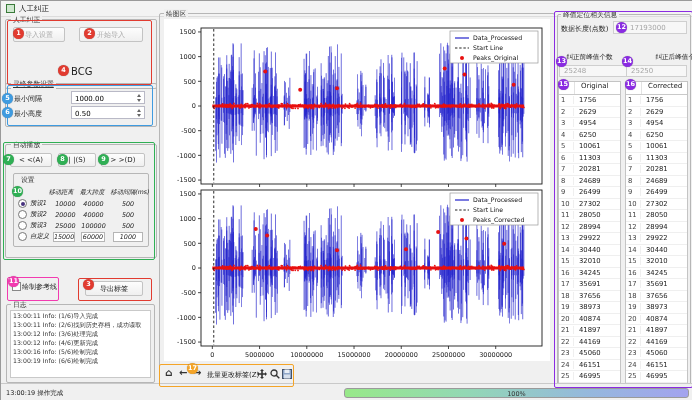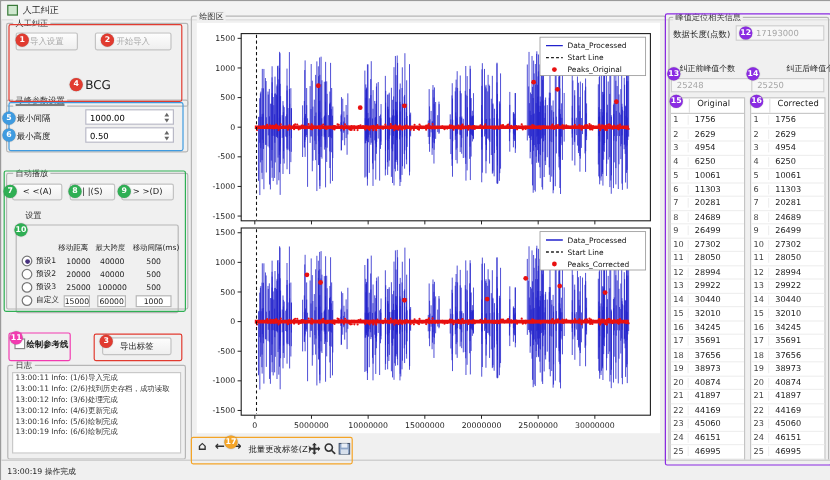--- a/index.html
+++ b/index.html
@@ -15,21 +15,21 @@
   .spin .val{position:absolute;left:3px;top:2.5px;}
   .spin .arr{position:absolute;right:3px;top:2px;display:flex;flex-direction:column;gap:1.5px;}
   .tri-up{width:0;height:0;border-left:2.5px solid transparent;border-right:2.5px solid transparent;border-bottom:3.5px solid #666;}
   .tri-dn{width:0;height:0;border-left:2.5px solid transparent;border-right:2.5px solid transparent;border-top:3.5px solid #666;}
   .cb{position:absolute;width:7px;height:7px;border:1px solid #888;background:#fff;}
   .hl{position:absolute;border:1.5px solid;border-radius:2px;z-index:5;pointer-events:none;}
   .badge{position:absolute;width:11px;height:11px;border-radius:50%;color:#fff;font-size:6.5px;font-weight:bold;text-align:center;line-height:11px;z-index:9;box-shadow:0 0 1px rgba(0,0,0,.4);}
   .b-red{background:var(--accent_red);} .b-blue{background:var(--accent_blue);} .b-green{background:var(--accent_green);}
   .b-pink{background:var(--accent_pink);} .b-purple{background:var(--accent_purple);} .b-orange{background:var(--accent_orange);}
   
-  .settings-inner{position:absolute;left:12px;top:186px;width:134px;height:72px;}
+  .settings-inner{position:absolute;left:12px;top:172px;width:134px;height:72px;font-style:italic;}
   .preset-hdr{position:absolute;left:32px;top:14px;display:flex;font-size:6.2px;color:#222;}
   .preset-hdr span{text-align:center;}
   .ph0{width:30px;} .ph1{width:32px;} .ph2{width:44px;}
   #preset-rows{position:absolute;left:0;top:24px;width:134px;}
   .preset-row{display:flex;align-items:center;height:11px;}
   .radio{width:7px;height:7px;border:1px solid #777;border-radius:50%;background:#fff;margin:0 3px 0 4px;position:relative;flex:none;}
   .radio.sel::after{content:'';position:absolute;inset:1.5px;border-radius:50%;background:#46317e;}
   .pl{width:24px;font-size:6.4px;color:#222;}
   .pc{font-size:6.4px;text-align:center;color:#222;}
   .pc0{width:30px;} .pc1{width:32px;} .pc2{width:44px;}
@@ -128,21 +128,21 @@
           <span class="pl">自定义</span>
           <span class="pc pc0 ed">15000</span>
           <span class="pc pc1 ed">60000</span>
           <span class="pc pc2 ed">1000</span>
         </div>
       </div>
   </div>
   <span class="grp-label" style="left:18px;top:174px;">设置</span>
 
   <span class="cb" style="left:11px;top:281px;"></span>
-  <span class="lbl" style="left:21px;top:281px;font-weight:bold;">绘制参考线</span>
+  <span class="lbl" style="left:21px;top:281px;">绘制参考线</span>
   <div class="btn" style="left:84px;top:280px;width:58px;height:15px;">导出标签</div>
 
   <div class="grp" style="left:5px;top:303px;width:147px;height:77px;"></div>
   <span class="grp-label" style="left:10px;top:299px;">日志</span>
   <div class="logbox" id="log-lines">
       <div class="logline">13:00:11 Info: (1/6)导入完成</div>
       <div class="logline">13:00:11 Info: (2/6)找到历史存档，成功读取</div>
       <div class="logline">13:00:12 Info: (3/6)处理完成</div>
       <div class="logline">13:00:12 Info: (4/6)更新完成</div>
       <div class="logline">13:00:16 Info: (5/6)绘制完成</div>
@@ -2280,20 +2280,21 @@
         </div>
         <div class="prow">
           <span class="c1">27</span>
           <span class="c2">49054</span>
         </div>
       </div>
   </div>
 
   <div class="statusbar"></div>
   <span class="lbl" style="left:5px;top:388px;font-size:6.5px;z-index:3;">13:00:19 操作完成</span>
+  <div class="progress">100%</div>
 
   <div class="hl" style="left:6px;top:19px;width:143px;height:63px;border-color:var(--accent_red);"></div>
   <div class="hl" style="left:6px;top:84px;width:144px;height:39px;border-color:var(--accent_blue);"></div>
   <div class="hl" style="left:2px;top:141px;width:150px;height:116px;border-color:var(--accent_green);"></div>
   <div class="hl" style="left:6px;top:276px;width:50px;height:22px;border-color:var(--accent_pink);"></div>
   <div class="hl" style="left:77px;top:277px;width:72px;height:21px;border-color:var(--accent_red);"></div>
   <div class="hl" style="left:553px;top:10px;width:137px;height:375px;border-color:var(--accent_purple);"></div>
   <div class="hl" style="left:158px;top:363px;width:133px;height:21px;border-color:var(--accent_orange);"></div>
 
   <span class="badge b-red" style="left:12px;top:27px;">1</span>

